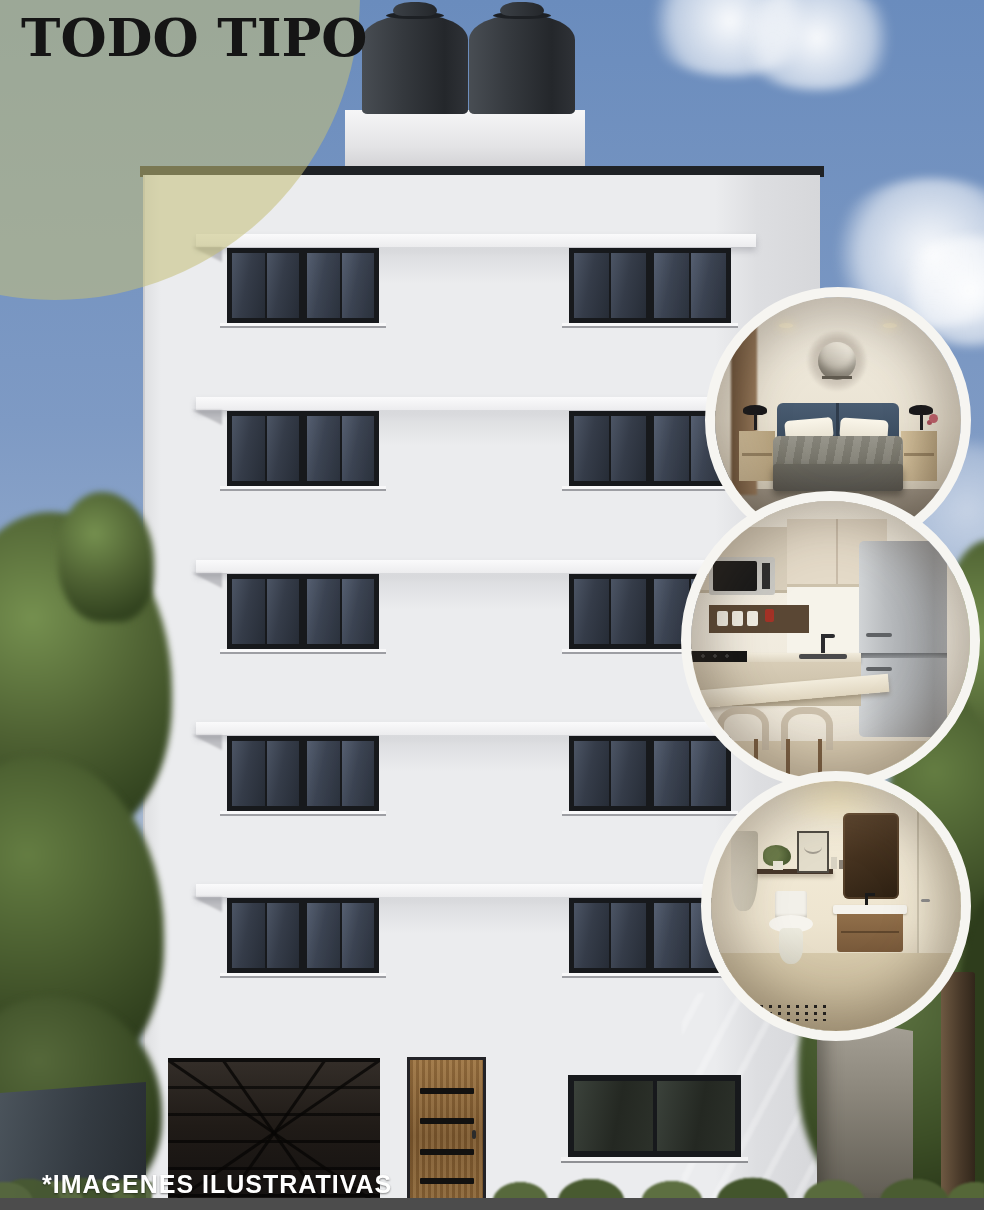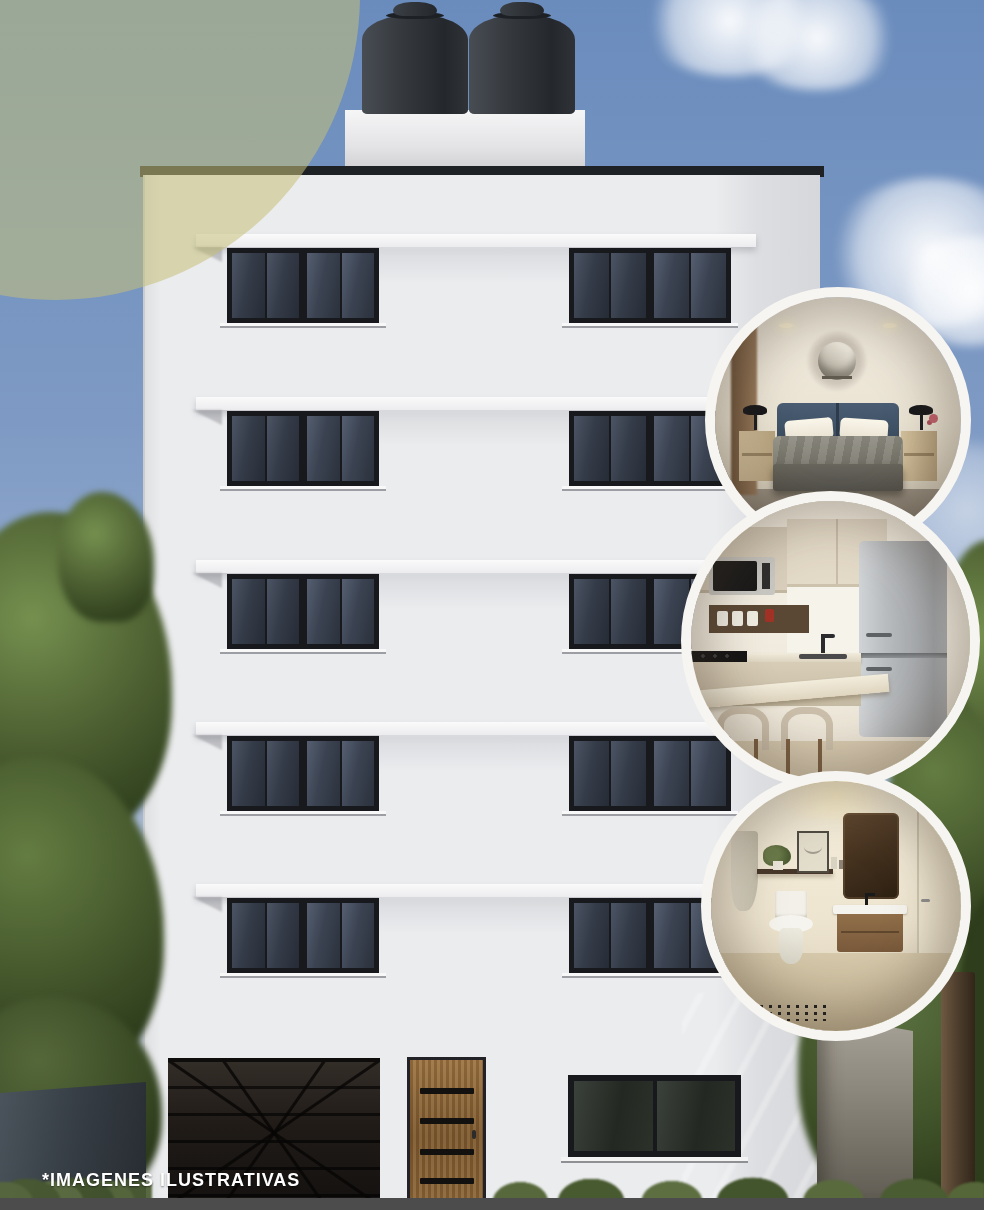--- a/index.html
+++ b/index.html
@@ -236,21 +236,21 @@
   .bt-door{left:206px;top:16px;width:44px;height:200px;border-left:2px solid #cfc7b2;
        background:linear-gradient(90deg,#efe7d2,#e4dbc4);}
   .bt-handle{left:210px;top:118px;width:9px;height:3px;background:#8f8f8f;border-radius:2px;}
   .bt-floor{left:0;top:172px;width:100%;height:78px;background:linear-gradient(180deg,#d6c9ab,#c2b393);}
   .bt-mat{left:46px;top:222px;width:74px;height:18px;
        background-image:radial-gradient(circle,#1c1c1c 1.6px,transparent 2px);background-size:9px 7px;}
 
   
   .footer-bar{left:0;top:1198px;width:984px;height:12px;background:var(--footer-bar,#4c4c4c);z-index:11;}
   .footer-note{left:42px;top:1170px;z-index:12;color:var(--footer-text,#fff);
-       font-size:18px;font-weight:bold;letter-spacing:1px;text-shadow:0 1px 2px rgba(0,0,0,.45);
+       font-size:25px;font-weight:bold;letter-spacing:1px;text-shadow:0 1px 2px rgba(0,0,0,.45);
        white-space:nowrap;}
 </style>
 </head>
 <body>
 
 <div class="poster">
 
   <div class="sky"></div>
   <div class="cloud cl-a1"></div>
   <div class="cloud cl-a2"></div>
@@ -405,20 +405,21 @@
   <div class="tree tr-2"></div>
   <div class="tree tr-4"></div>
   <div class="wall-l"></div>
   <div class="wall-r"></div>
   <div class="trunk"></div>
   <div class="grass grass-main"></div>
   <div class="grass grass-l"></div>
 
   <div class="overlay-circle"></div>
   <div class="heading">
+    <span>TODO TIPO</span>
   </div>
 
   <div class="inset inset-bedroom" aria-label="bedroom-photo">
     <div class="photo">
       <div class="bd-wall"></div>
         <div class="bd-floor"></div>
         <div class="bd-wood"></div>
       <div class="bd-light bd-light-1"></div>
       <div class="bd-light bd-light-2"></div>
       <div class="bd-mirror-halo"></div>

